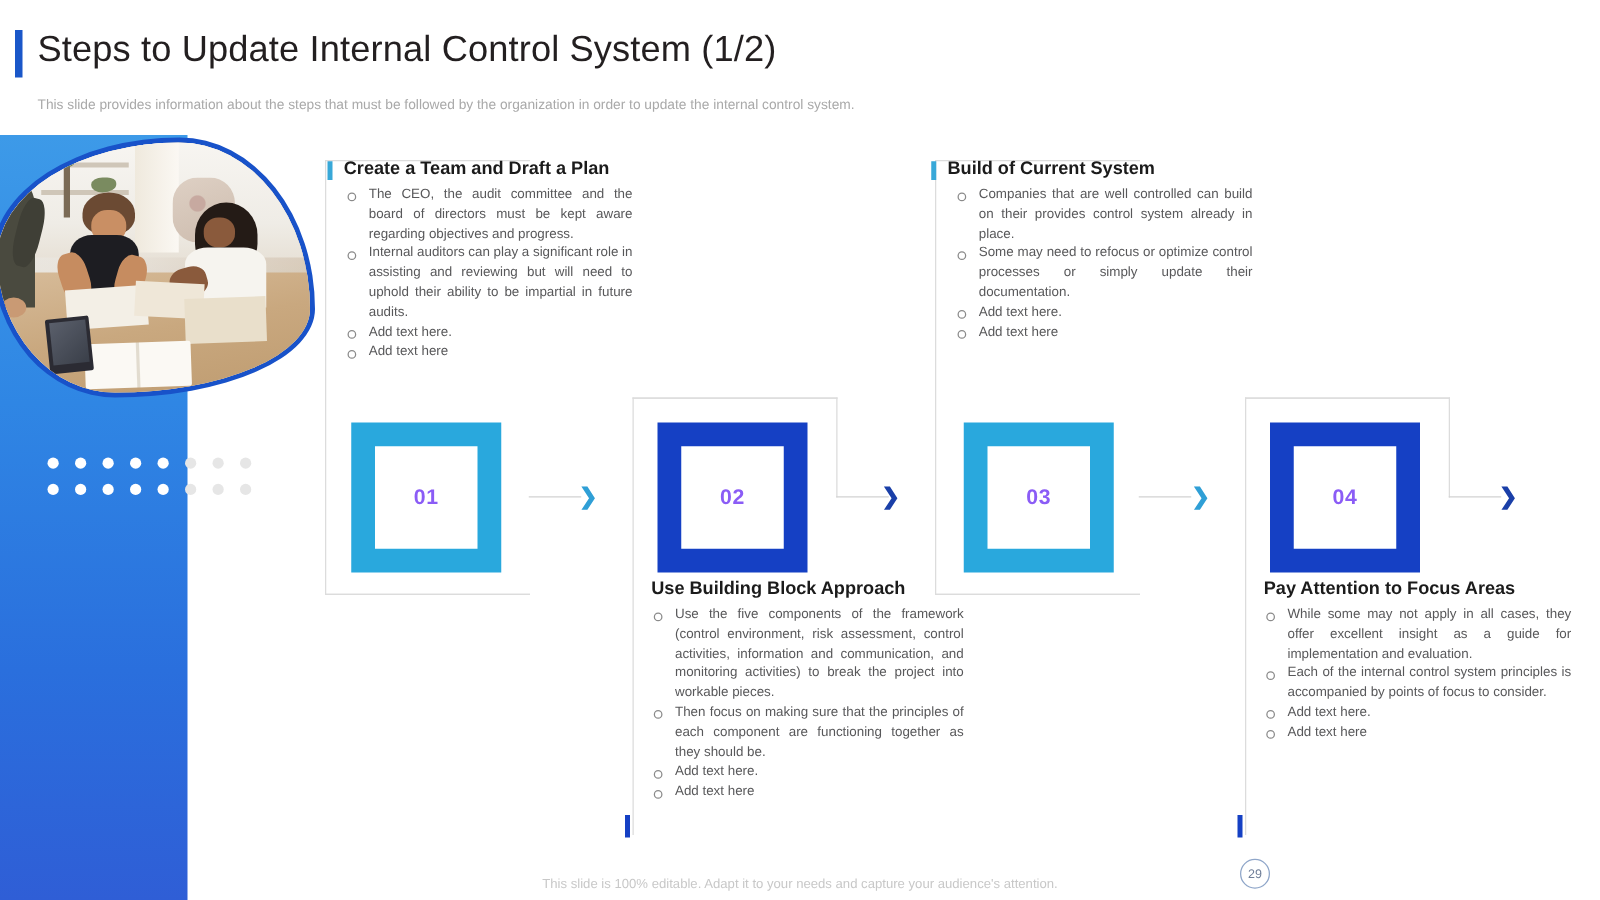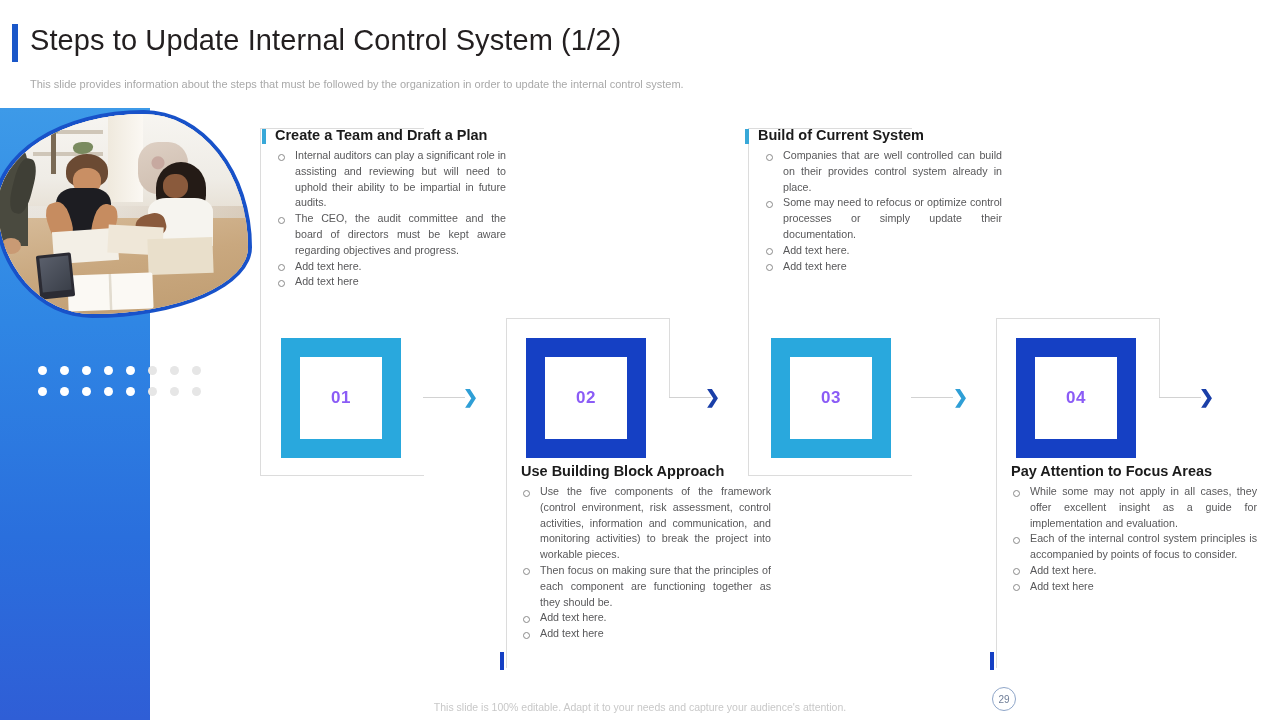--- a/index.html
+++ b/index.html
@@ -303,22 +303,22 @@
   <div class="block">
     <div class="block-frame" style="left:260px; top:128px; width:164px; height:348px; border-right:none;"></div>
     <div class="block-frame" style="left:260px; top:128px; width:164px; height:348px; border:none; border-bottom:1px solid #dcdcdc;"></div>
 
     <div class="blk-head" style="left:262px; top:126px;">
       <span class="accent-bar accent-teal"></span>
       <span class="blk-title">Create a Team and Draft a Plan</span>
     </div>
 
     <ul class="blk-list" style="left:274px; top:148px; width:232px;">
+      <li>The CEO, the audit committee and the board of directors must be kept aware regarding objectives and progress.</li>
       <li>Internal auditors can play a significant role in assisting and reviewing  but will need to uphold their ability to be impartial in future audits.</li>
-      <li>The CEO, the audit committee and the board of directors must be kept aware regarding objectives and progress.</li>
       <li>Add text here.</li>
       <li>Add text here</li>
     </ul>
 
     <div class="num-box cyan" style="left:281px; top:338px;">
       <span class="ring"></span>
       <span class="inner"></span>
       <span class="num">01</span>
     </div>
 

